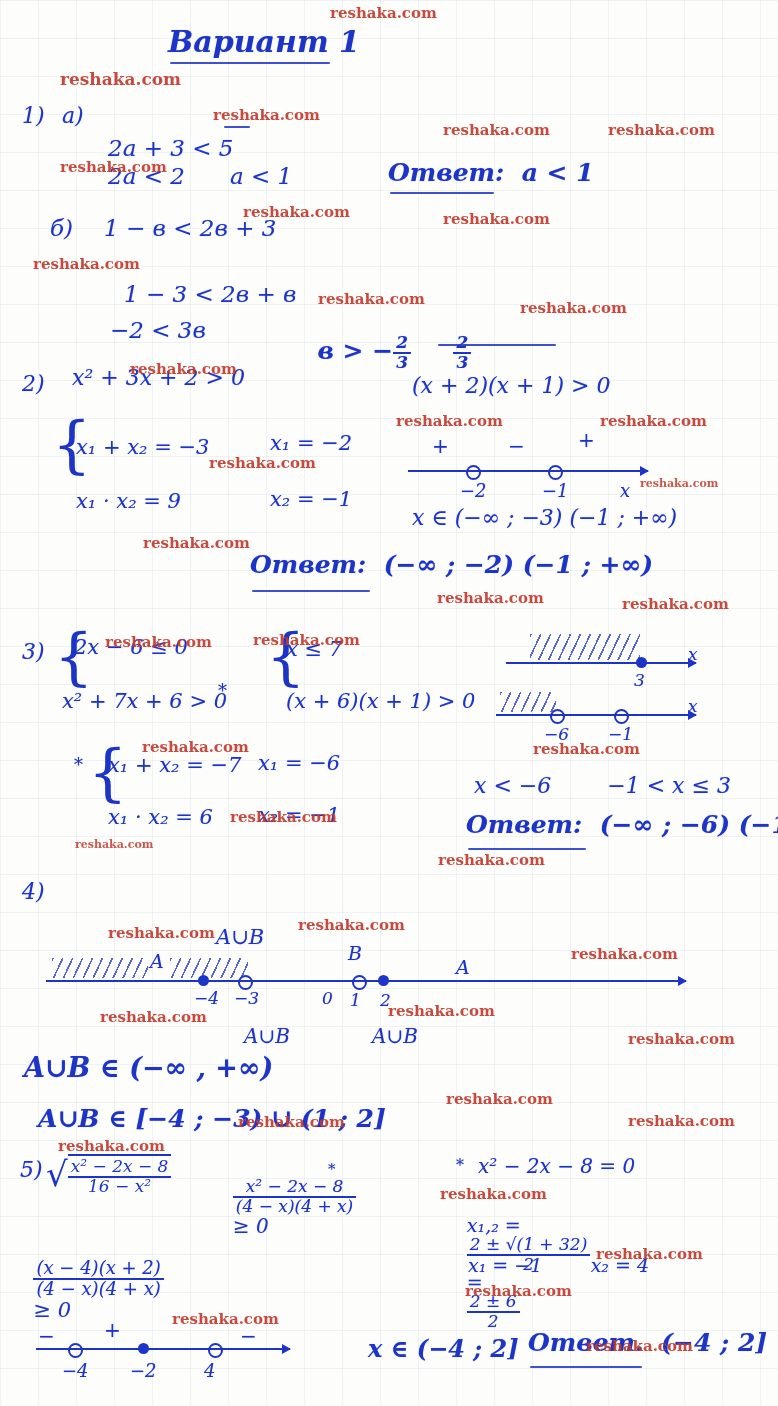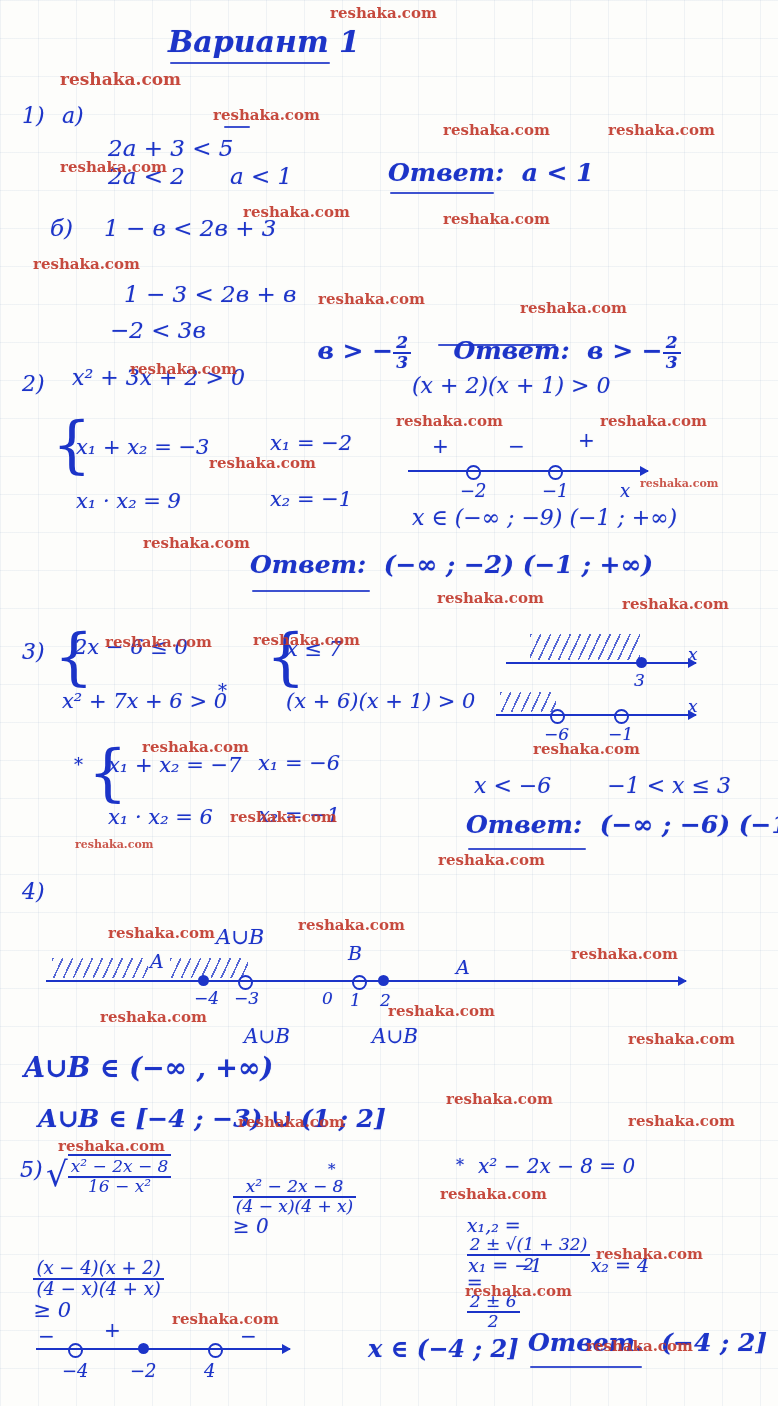--- a/index.html
+++ b/index.html
@@ -86,21 +86,21 @@
 <div class="hw" style="left:50px;top:216px;font-size:23px;">б)</div>
 <div class="hw" style="left:104px;top:216px;font-size:23px;">1 − в &lt; 2в + 3</div>
 <div class="hw" style="left:124px;top:270px;font-size:23px;margin-top:12px;">1 − 3 &lt; 2в + в</div>
 <div class="hw" style="left:110px;top:318px;font-size:23px;">−2 &lt; 3в</div>
 
 <div class="hw b" style="left:300px;top:308px;font-size:25px;">
   <span>в &gt; −</span><span class="frac" style="font-size:17px;"><span class="n">2</span><span class="d">3</span></span>
 </div>
 
 <div class="hw b" style="left:436px;top:308px;font-size:25px;">
-  <span>Ответ:  в &gt; −</span><span class="frac" style="font-size:17px;"><span class="n">2</span><span class="d">3</span></span>
+  <span class="frac" style="font-size:17px;"><span class="n">2</span><span class="d">3</span></span>
 </div>
 <div class="rule" style="left:438px;top:344px;width:118px;"></div>
 
 <div class="hw" style="left:22px;top:372px;font-size:22px;">2)</div>
 <div class="hw" style="left:72px;top:366px;font-size:22px;">x² + 3x + 2 &gt; 0</div>
 
 <div class="brace" style="left:52px;top:414px;">{</div>
 <div class="hw" style="left:76px;top:436px;font-size:21px;">x₁ + x₂ = −3</div>
 <div class="hw" style="left:76px;top:490px;font-size:21px;">x₁ · x₂ = 9</div>
 <div class="hw" style="left:270px;top:432px;font-size:21px;">x₁ = −2</div>
@@ -114,21 +114,21 @@
 </div>
 <div class="odot" style="left:466px;top:465px;"></div>
 <div class="odot" style="left:548px;top:465px;"></div>
 <div class="hw" style="left:460px;top:482px;font-size:18px;">−2</div>
 <div class="hw" style="left:542px;top:482px;font-size:18px;">−1</div>
 <div class="hw" style="left:620px;top:482px;font-size:18px;">x</div>
 <div class="hw" style="left:432px;top:436px;font-size:20px;">+</div>
 <div class="hw" style="left:508px;top:436px;font-size:20px;">−</div>
 <div class="hw" style="left:578px;top:430px;font-size:20px;">+</div>
 
-<div class="hw" style="left:412px;top:506px;font-size:22px;">x ∈ (−∞ ; −9) (−1 ; +∞)</div>
+<div class="hw" style="left:412px;top:506px;font-size:22px;">x ∈ (−∞ ; −3) (−1 ; +∞)</div>
 <div class="hw b" style="left:250px;top:552px;font-size:25px;">Ответ:  (−∞ ; −2) (−1 ; +∞)</div>
 <div class="rule" style="left:252px;top:590px;width:118px;"></div>
 
 <div class="hw" style="left:22px;top:640px;font-size:22px;">3)</div>
 <div class="brace" style="left:54px;top:626px;">{</div>
 <div class="hw" style="left:74px;top:636px;font-size:21px;">2x − 6 ≤ 0</div>
 <div class="hw" style="left:62px;top:690px;font-size:21px;">x² + 7x + 6 &gt; 0</div>
 <div class="hw" style="left:218px;top:682px;font-size:18px;">*</div>
 
 <div class="brace" style="left:266px;top:626px;">{</div>

